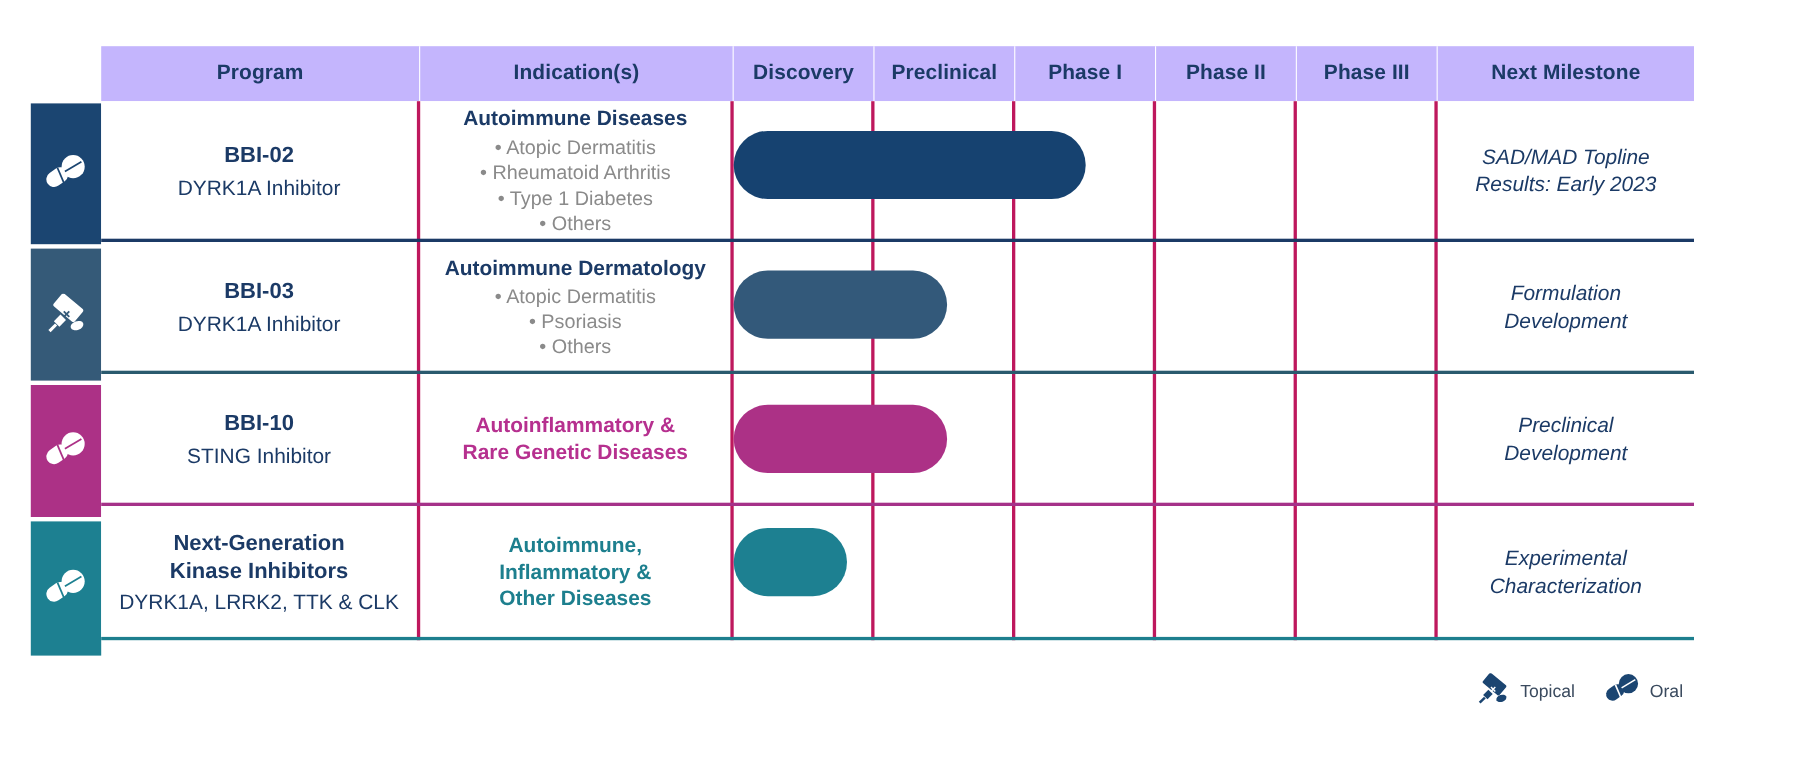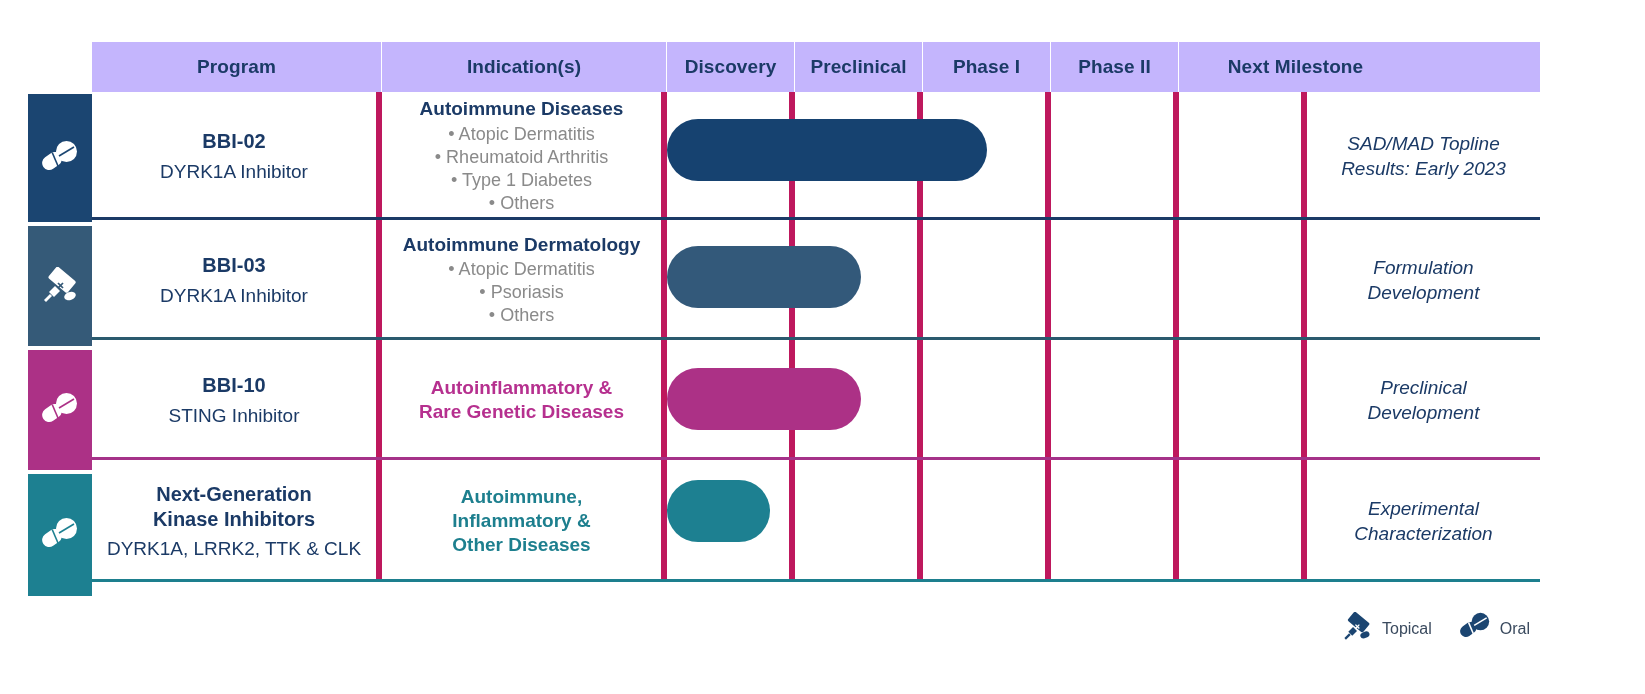--- a/index.html
+++ b/index.html
@@ -61,21 +61,21 @@
     background: #ffffff;
   }
   .prow .cell {
     box-sizing: border-box;
     display: flex;
     flex-direction: column;
     align-items: center;
     justify-content: center;
     position: relative;
   }
-  .prow .cell.sep { border-right: 6px solid #be185d; }
+  .prow .cell.sep { border-right: 3px solid #be185d; }
 
   
   .r1 { height: 128px; }
   .r2 { height: 120px; }
   .r3 { height: 120px; }
   .r4 { height: 122px; }
 
   
   .rowsep {
     position: absolute;
@@ -240,20 +240,21 @@
 
   <div class="table-wrap">
 
     <div class="header-row">
       <div class="header-cell c-program">Program</div>
       <div class="header-cell c-indication">Indication(s)</div>
       <div class="header-cell c-phase">Discovery</div>
       <div class="header-cell c-phase">Preclinical</div>
       <div class="header-cell c-phase">Phase I</div>
       <div class="header-cell c-phase">Phase II</div>
+      <div class="header-cell c-phase">Phase III</div>
       <div class="header-cell c-milestone">Next Milestone</div>
     </div>
 
     <div class="body-rows">
 
       <div class="prow r1">
         <div class="cell c-program sep">
           <div class="prog-name">BBI-02</div>
           <div class="prog-sub">DYRK1A Inhibitor</div>
         </div>

